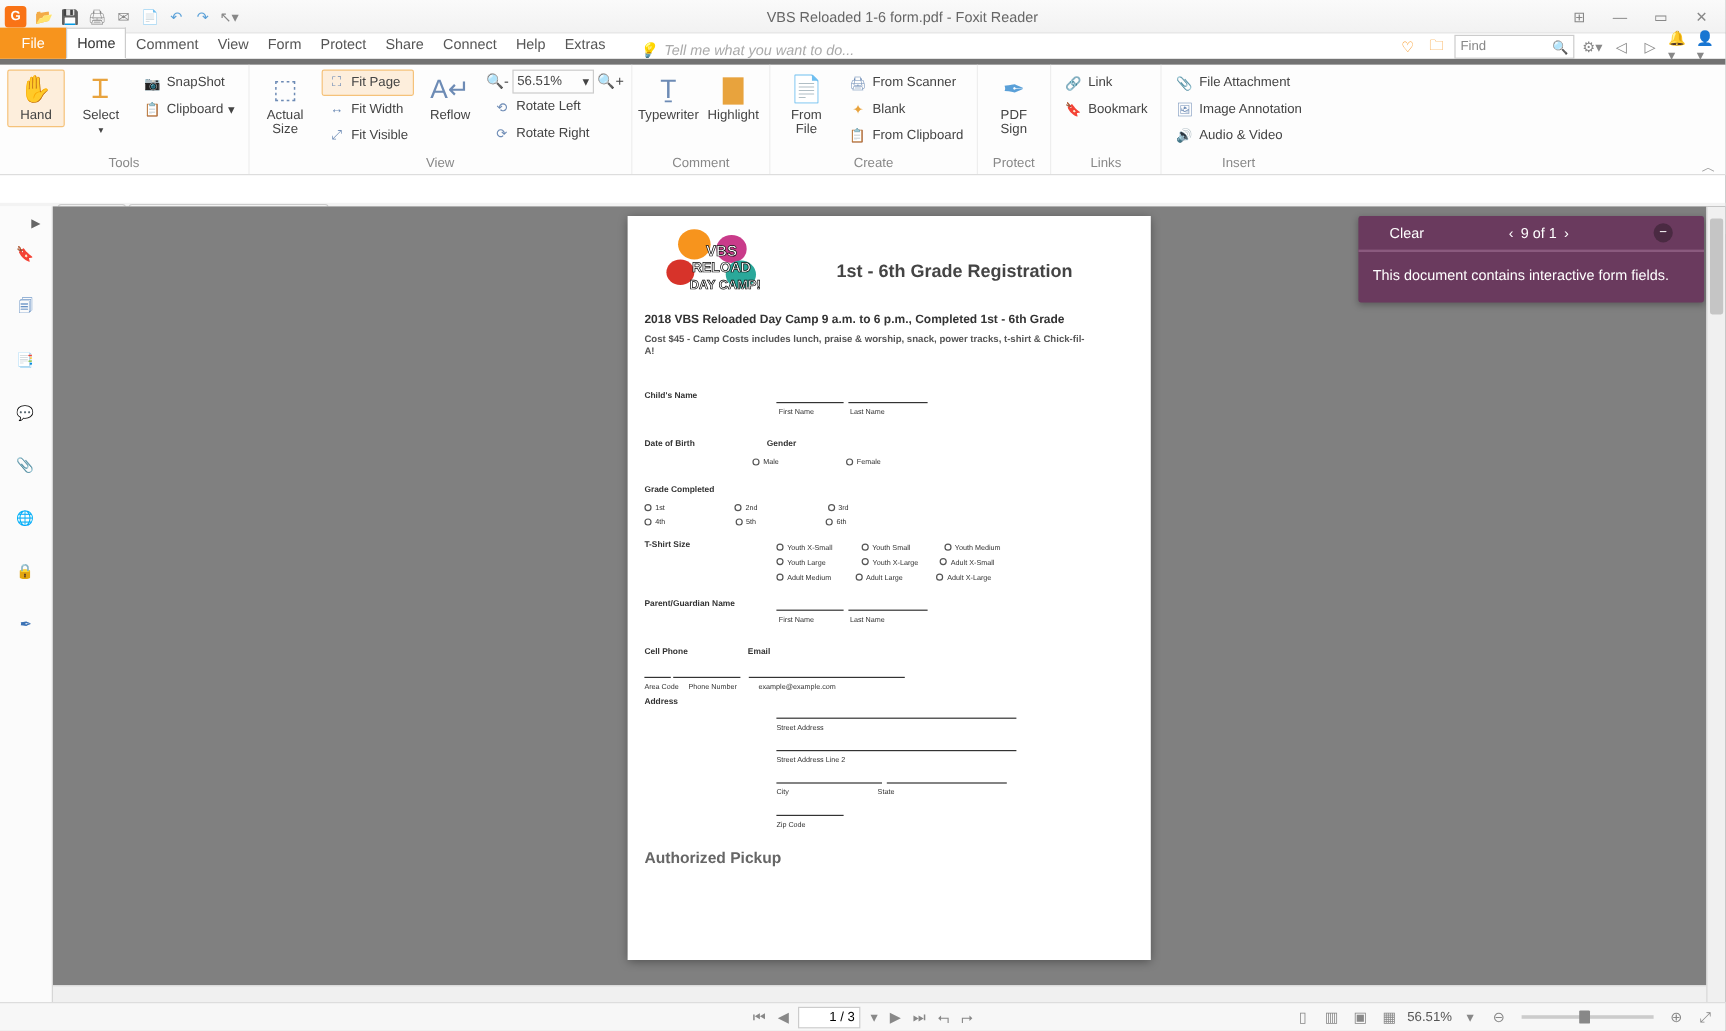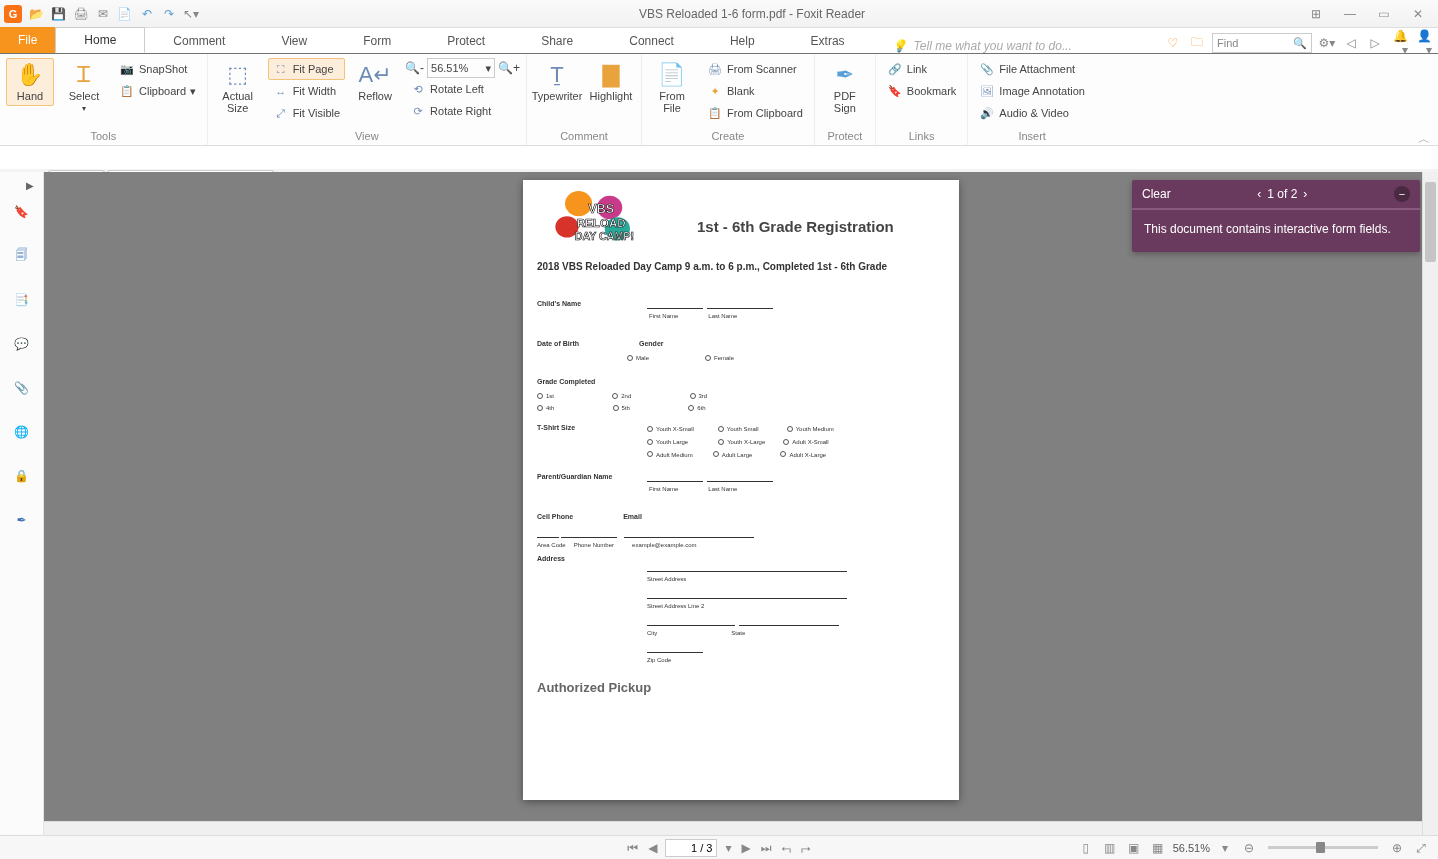--- a/index.html
+++ b/index.html
@@ -8,22 +8,22 @@
 
 .titlebar { height: 28px; background: linear-gradient(#fafafa,#f2f2f2); display: flex; align-items: center; border-bottom: 1px solid #ddd; }
 .titlebar .logo { width: 18px; height: 18px; background: #f97316; border-radius: 3px; margin: 0 4px; display:inline-flex;align-items:center;justify-content:center;color:#fff;font-weight:bold;font-size:11px;}
 .titlebar .qat { display: flex; gap: 4px; margin-left: 2px; }
 .titlebar .qat span { width: 18px; height: 18px; display: inline-flex; align-items:center; justify-content:center; color:#888; }
 .titlebar .title { flex: 1; text-align: center; color: #666; font-size: 12px; }
 .titlebar .winbtns { display: flex; gap: 10px; margin-right: 8px; }
 .titlebar .winbtns span { width: 24px; text-align:center; color:#888; }
 
 
-.menutabs { height: 26px; background: #fff; display: flex; align-items: flex-end; border-bottom: 1px solid #737373; text-align: right; }
-.menutabs .tab { padding: 5px 28px; font-size: 12px; color: #555; cursor: pointer; }
+.menutabs { height: 26px; background: #fff; display: flex; align-items: flex-end; border-bottom: 5px solid #737373; }
+.menutabs .tab { padding: 5px 8px; font-size: 12px; color: #555; cursor: pointer; }
 .menutabs .tab.file { background: #f7941d; color: #fff; padding: 6px 18px; }
 .menutabs .tab.active { border: 1px solid #ccc; border-bottom: 1px solid #fff; background:#fff; color:#333; }
 .menutabs .tellme { margin-left: 20px; display:flex; align-items:center; gap:6px; color:#aaa; font-style: italic; flex:1; }
 .menutabs .right-icons { display:flex; gap:6px; align-items:center; margin-right:6px; }
 .menutabs .searchbox { border:1px solid #ccc; height:20px; width:100px; padding:0 4px; font-size:11px; display:flex; align-items:center; justify-content:space-between; color:#888;}
 .menutabs .right-icons .ic { width:18px;height:18px;display:inline-flex;align-items:center;justify-content:center;color:#888;}
 
 
 .ribbon { height: 92px; background: #fdfdfd; border-bottom: 1px solid #ddd; display: flex; }
 .group { border-right: 1px solid #eee; display:flex; flex-direction:column; justify-content:space-between; padding:4px 6px 0 6px; }
@@ -58,21 +58,21 @@
 .page h2{font-size:15px;color:#444;margin:28px 0 0 160px;font-weight:bold;}
 .page .logo-vbs{position:absolute;top:10px;left:16px;width:118px;height:64px;}
 .page h3{font-size:10px;font-weight:bold;margin:12px 0 6px;color:#333;}
 .page .sub{font-size:8px;font-weight:bold;color:#555;line-height:1.3;}
 .page .flabel{font-size:7px;font-weight:bold;margin-top:10px;}
 .page .fline{border-bottom:1px solid #333;height:10px;display:inline-block;}
 .page .tiny{font-size:6px;}
 .page .radio{width:6px;height:6px;border:1px solid #555;border-radius:50%;display:inline-block;vertical-align:middle;margin-right:3px;}
 .page h4{font-size:13px;color:#666;margin-top:16px;font-weight:bold;}
 .notif{position:absolute;top:8px;right:18px;width:288px;background:#6a3a5e;color:#fff;border-radius:2px;box-shadow:0 2px 6px rgba(0,0,0,0.3);}
-.notif .hdr{display:flex;align-items:center;justify-content:space-between;padding:6px 10px;border-bottom:2px solid #8a5a7e;font-size:12px;}
+.notif .hdr{display:flex;align-items:center;justify-content:space-between;padding:6px 26px;border-bottom:2px solid #8a5a7e;font-size:12px;}
 .notif .hdr .nav{display:flex;gap:6px;align-items:center;}
 .notif .hdr .closei{width:16px;height:16px;border-radius:50%;background:#4a2a42;color:#fff;display:inline-flex;align-items:center;justify-content:center;font-size:11px;}
 .notif .body{padding:10px 12px 14px;font-size:12px;line-height:1.5;}
 .notif .body .t1{font-size:13px;margin-bottom:4px;}
 .scrollbar-v{position:absolute;right:0;top:0;bottom:0;width:16px;background:#f0f0f0;border-left:1px solid #ddd;}
 .scrollbar-v .thumb{position:absolute;left:2px;right:2px;top:10px;height:80px;background:#c5c5c5;border-radius:2px;}
 .scrollbar-h{position:absolute;left:0;right:16px;bottom:0;height:14px;background:#f0f0f0;border-top:1px solid #ddd;}
 
 
 .statusbar{position:absolute;bottom:0;left:0;right:0;height:24px;background:#f7f7f7;border-top:1px solid #ddd;display:flex;align-items:center;justify-content:center;}
@@ -325,20 +325,21 @@
         <ellipse cx="40" cy="14" rx="14" ry="13" fill="#f7941d"></ellipse>
         <ellipse cx="72" cy="18" rx="13" ry="12" fill="#c93b8a"></ellipse>
         <ellipse cx="28" cy="38" rx="12" ry="11" fill="#d7332a"></ellipse>
         <ellipse cx="80" cy="40" rx="13" ry="12" fill="#2aa89a"></ellipse>
         <text x="50" y="24" font-family="Arial Black" font-size="13" fill="#fff" font-weight="900" stroke="#000" stroke-width="0.6">VBS</text>
         <text x="38" y="38" font-family="Arial Black" font-size="12" fill="#fff" font-weight="900" stroke="#000" stroke-width="0.6">RELOAD</text>
         <text x="36" y="52" font-family="Arial Black" font-size="11" fill="#fff" font-weight="900" stroke="#000" stroke-width="0.6">DAY CAMP!</text>
       </svg>
       <h2>1st - 6th Grade Registration</h2>
       <h3 style="margin-top:26px">2018 VBS Reloaded Day Camp 9 a.m. to 6 p.m., Completed 1st - 6th Grade</h3>
+      <div class="sub" style="margin-top:6px;width:370px">Cost $45 - Camp Costs includes lunch, praise &amp; worship, snack, power tracks, t-shirt &amp; Chick-fil-A!</div>
 
       <div class="flabel" style="margin-top:28px">Child's Name</div>
       <div style="margin-left:110px;margin-top:-8px"><span class="fline" style="width:56px"></span>&nbsp;&nbsp;<span class="fline" style="width:66px"></span></div>
       <div style="margin-left:112px"><span class="tiny">First Name</span><span style="display:inline-block;width:30px"></span><span class="tiny">Last Name</span></div>
 
       <div style="display:flex;margin-top:10px;gap:60px">
         <span class="flabel">Date of Birth</span>
         <span class="flabel">Gender</span>
       </div>
       <div style="margin-left:90px;margin-top:6px"><span class="radio"></span><span class="tiny">Male</span><span style="display:inline-block;width:56px"></span><span class="radio"></span><span class="tiny">Female</span></div>
@@ -380,21 +381,21 @@
       <div style="margin-left:110px;margin-top:6px"><span class="fline" style="width:56px"></span><br><span class="tiny">Zip Code</span></div>
 
       <h4>Authorized Pickup</h4>
     </div>
 
     <div class="notif">
       <div class="hdr">
         <span style="cursor:pointer">Clear</span>
         <span class="nav">
             <span>‹</span>
-            <span>1 of 2</span>
+            <span>9 of 1</span>
             <span>›</span>
           </span>
         <span class="closei">−</span>
       </div>
       <div class="body">
         <div>This document contains interactive form fields.</div>
       </div>
     </div>
 
     <div class="scrollbar-v">

